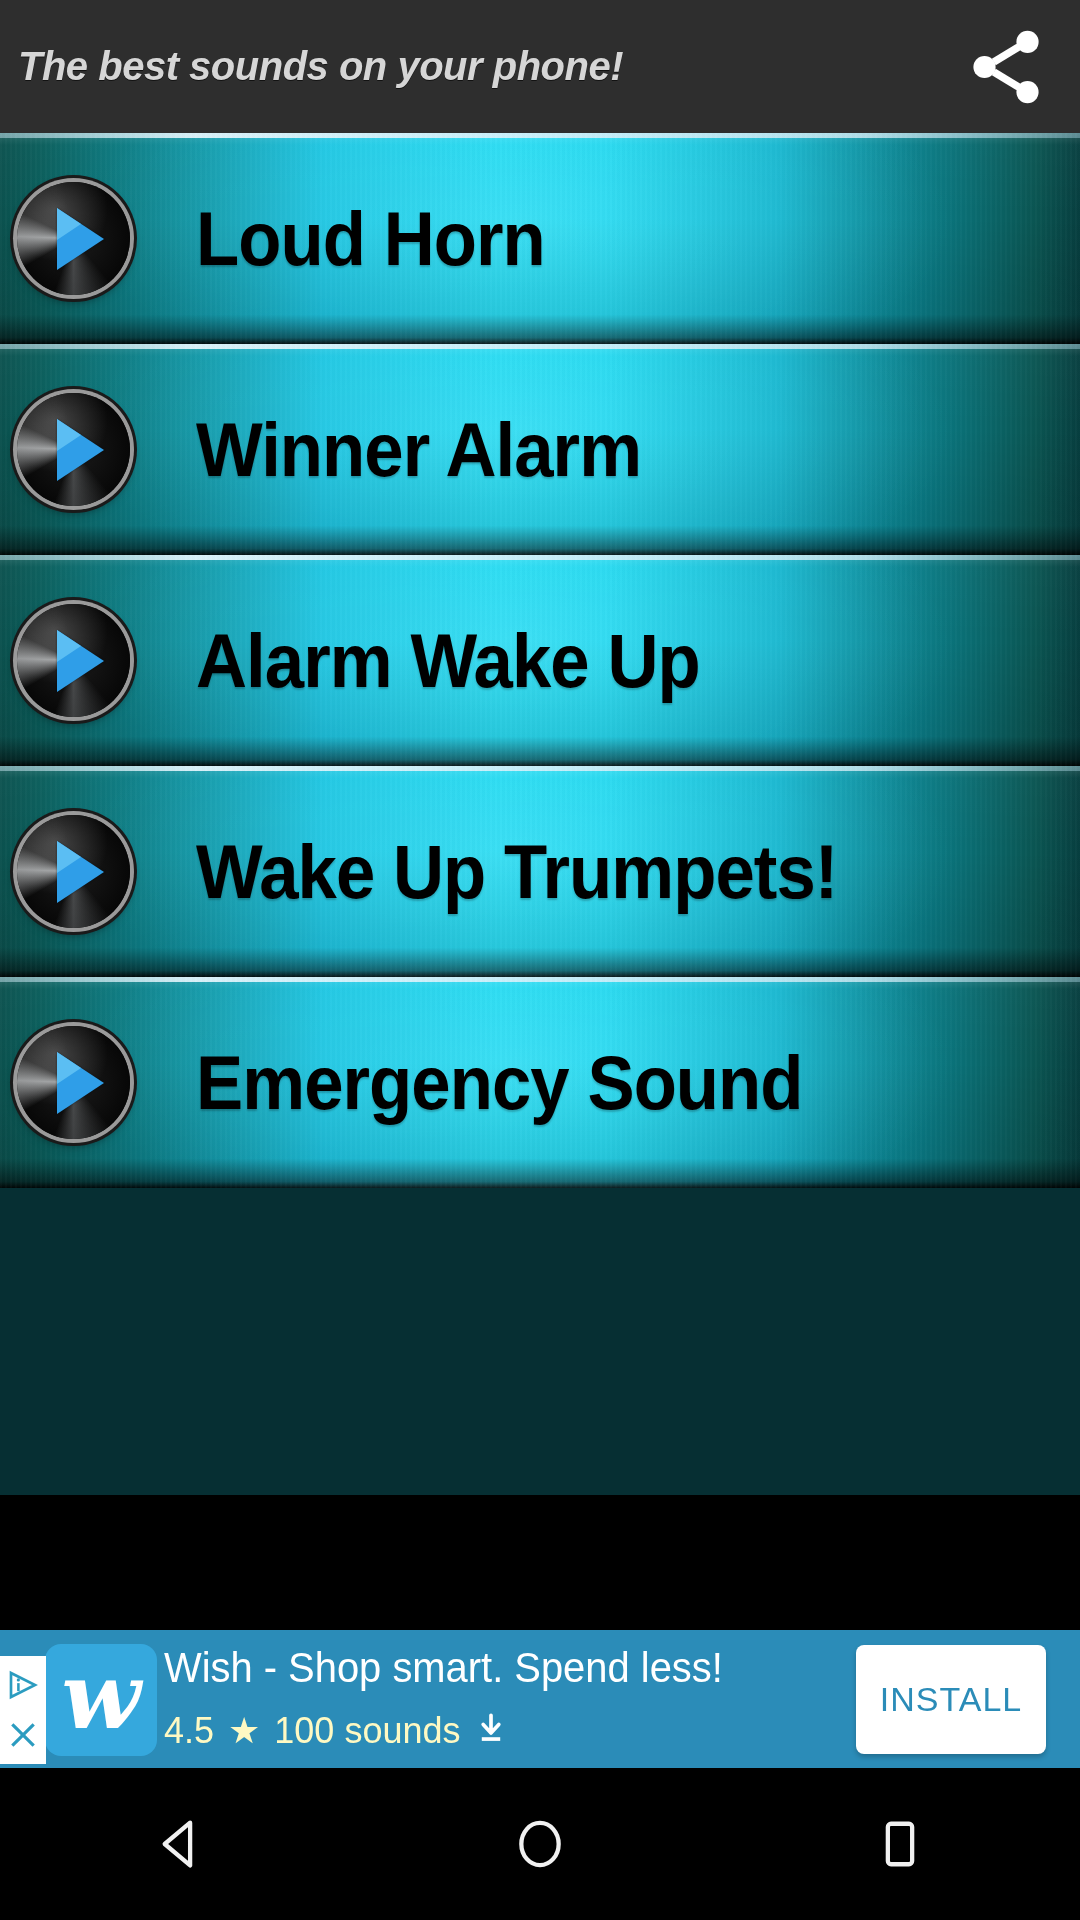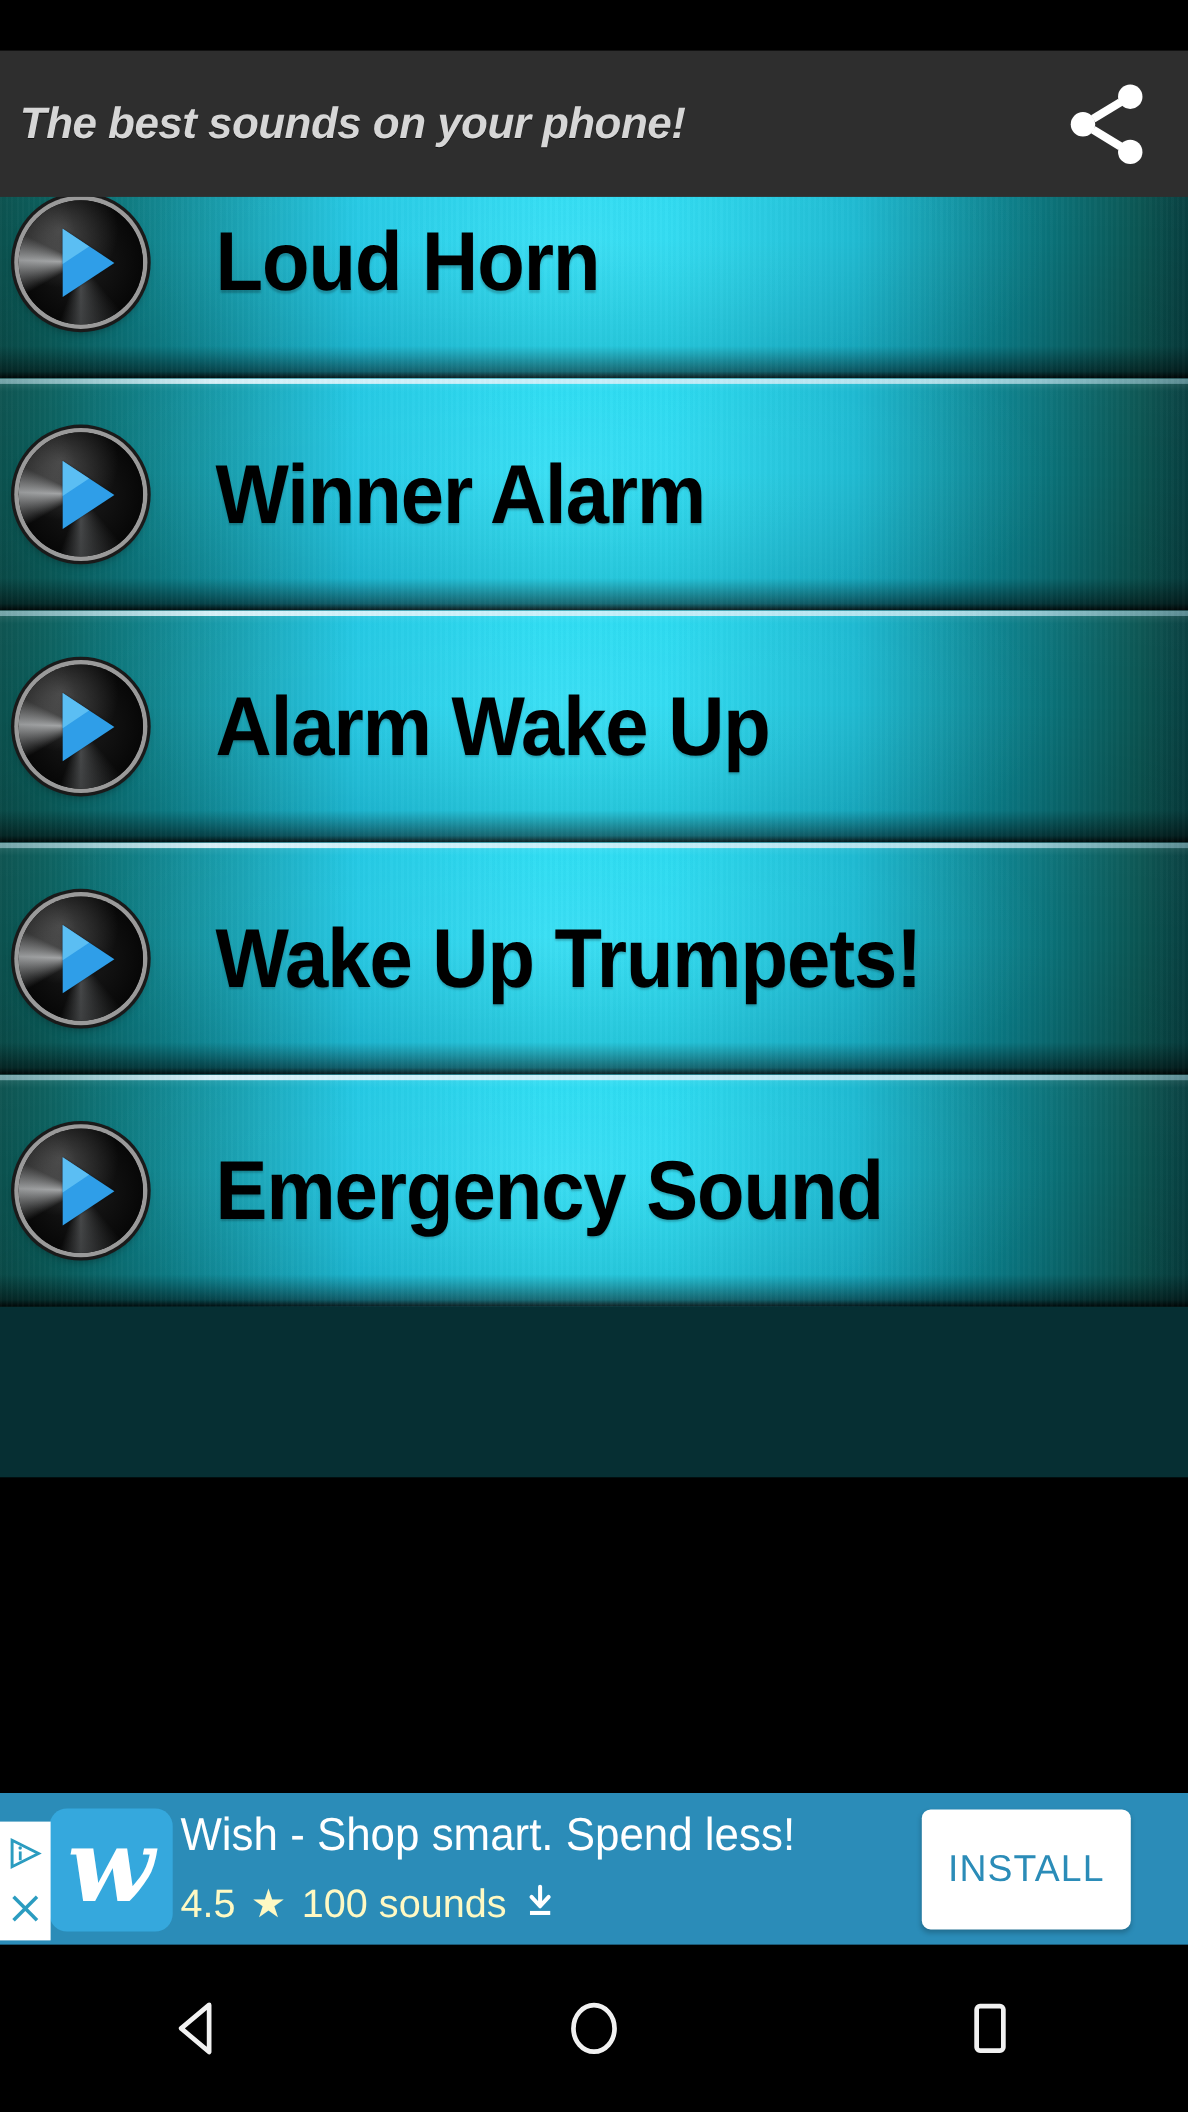--- a/index.html
+++ b/index.html
@@ -20,21 +20,20 @@
     position: absolute;
     left: 0; top: 0;
     width: 1080px;
     height: 133px;
     background: #2e2e2e;
     display: flex;
     align-items: center;
     box-sizing: border-box;
     padding: 0 22px 0 18px;
     z-index: 5;
-    margin-top: 46px;
   }
   #app-title {
     flex: 1 1 auto;
     color: #d6d6d6;
     font-size: 40px;
     font-weight: bold;
     font-style: italic;
     letter-spacing: -0.5px;
     white-space: nowrap;
     font-family: "Liberation Sans", sans-serif;
@@ -47,21 +46,21 @@
     display: flex;
     align-items: center;
     justify-content: center;
   }
 
   
   #sound-list {
     position: absolute;
     left: 0; top: 133px;
     width: 1080px;
-    height: 1210px;
+    height: 1362px;
     overflow: hidden;
     background: #062f33;
     z-index: 1;
   }
   .sound-item {
     position: relative;
     width: 1080px;
     height: 211px;
     display: flex;
     align-items: center;
@@ -271,21 +270,21 @@
     display: flex;
     align-items: center;
     color: #fef9c3;
     font-size: 36px;
     line-height: 1;
     gap: 14px;
     font-family: "Liberation Sans Narrow", "Liberation Sans", sans-serif;
   }
   #ad-install-button {
     flex: 0 0 auto;
-    margin-right: 52px;
+    margin-right: 34px;
     background: #ffffff;
     color: #2b8cb8;
     border-radius: 8px;
     padding: 35px 0;
     width: 190px;
     text-align: center;
     font-size: 34px;
     letter-spacing: 1px;
     box-shadow: 0 3px 5px rgba(0,0,0,.22);
     font-family: "Liberation Sans", sans-serif;

